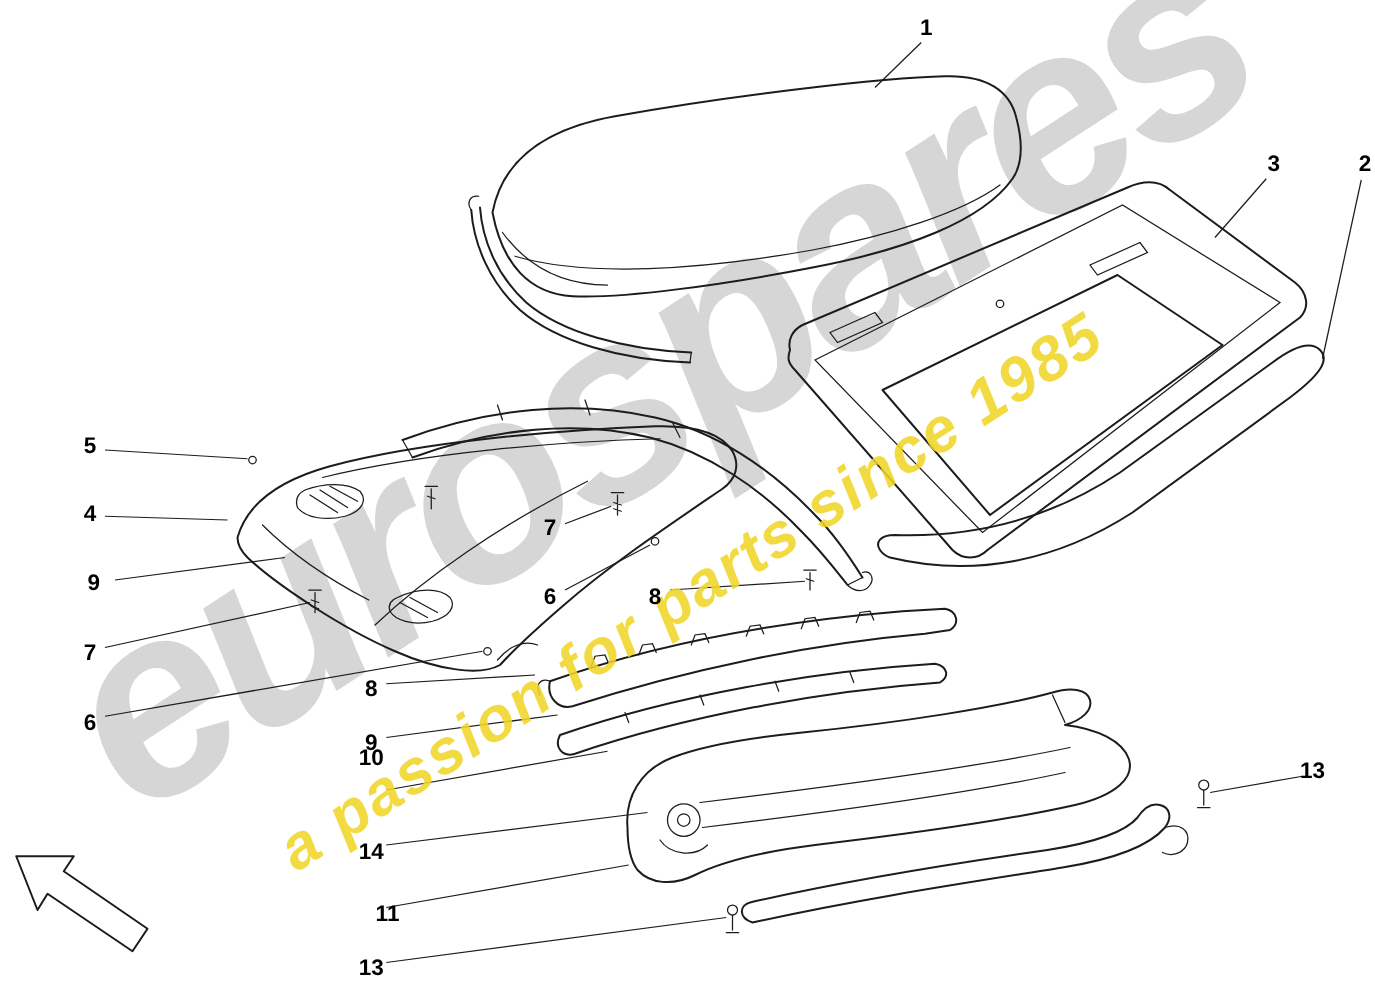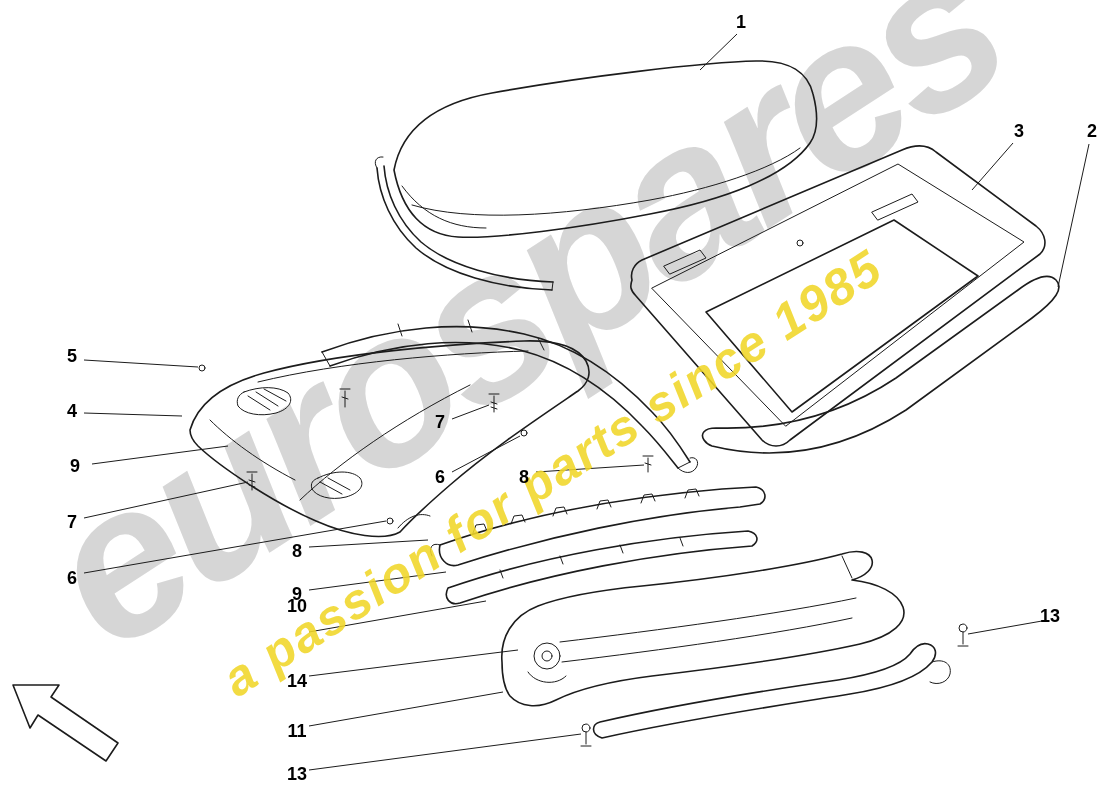--- a/index.html
+++ b/index.html
@@ -163,16 +163,16 @@
     <div class="callout" style="left: 75px; top: 466px;">9</div>
     <div class="callout" style="left: 72px; top: 522px;">7</div>
     <div class="callout" style="left: 72px; top: 578px;">6</div>
     <div class="callout" style="left: 440px; top: 422px;">7</div>
     <div class="callout" style="left: 440px; top: 477px;">6</div>
     <div class="callout" style="left: 524px; top: 477px;">8</div>
     <div class="callout" style="left: 297px; top: 551px;">8</div>
     <div class="callout" style="left: 297px; top: 594px;">9</div>
     <div class="callout" style="left: 297px; top: 606px;">10</div>
     <div class="callout" style="left: 297px; top: 681px;">14</div>
-    <div class="callout" style="left: 297px; top: 731px;">11</div>
+    <div class="callout" style="left: 310px; top: 731px;">11</div>
     <div class="callout" style="left: 1050px; top: 616px;">13</div>
     <div class="callout" style="left: 297px; top: 774px;">13</div>
   </div>
 
 </body></html>

